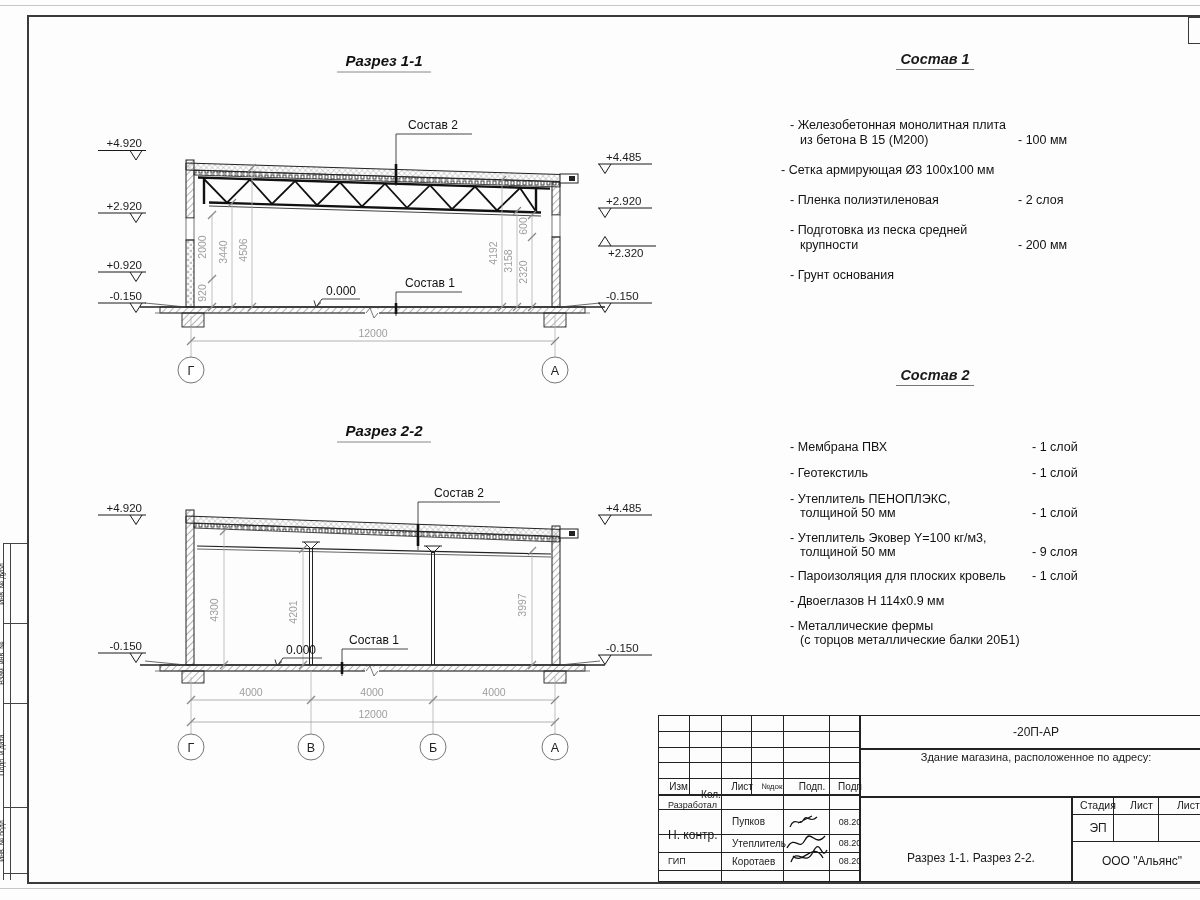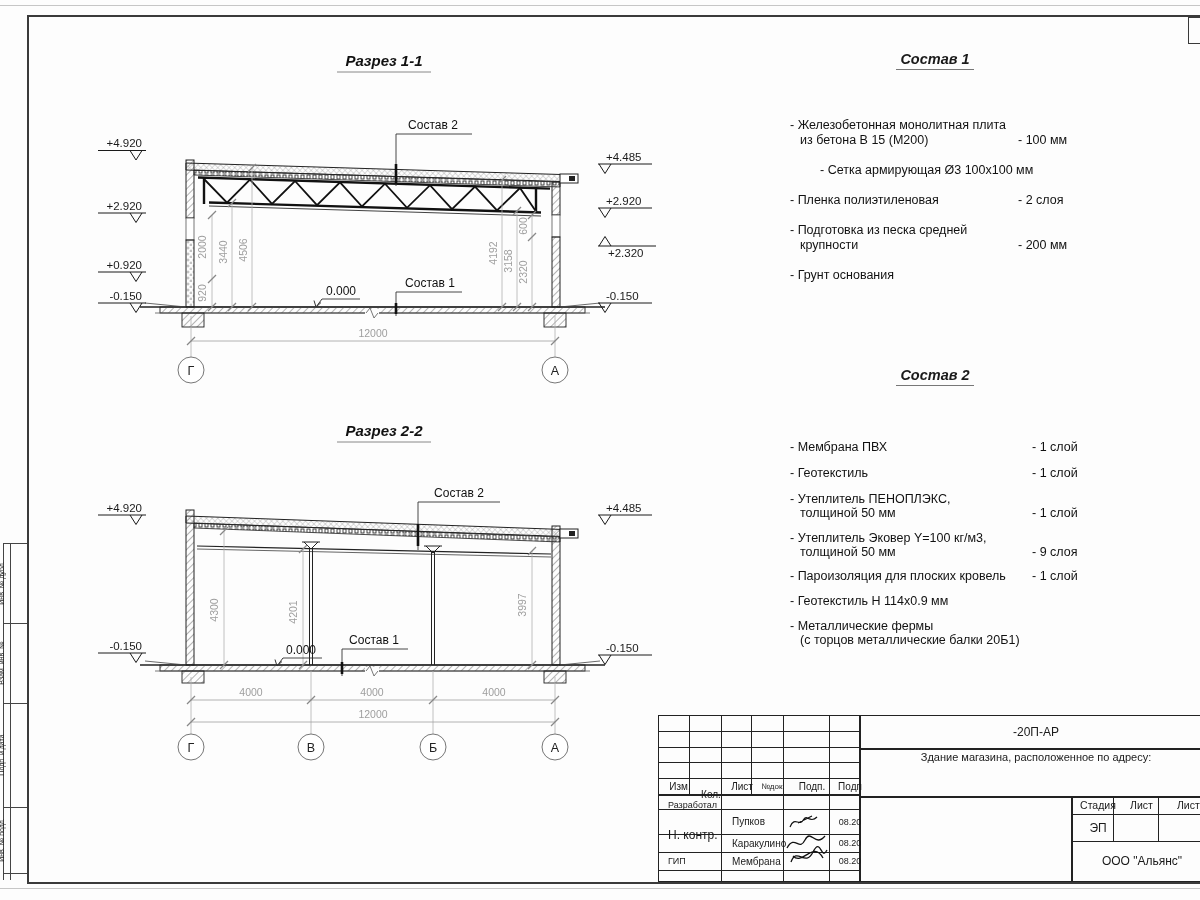--- a/index.html
+++ b/index.html
@@ -344,42 +344,42 @@
         <text class="gridtxt" x="433" y="751.5" text-anchor="middle">Б</text>
         <text class="gridtxt" x="555" y="751.5" text-anchor="middle">А</text>
       </g>
     </g>
   </svg>
 
   <div class="heading" style="left:870px;top:50px;width:130px"><span class="hd">Состав 1</span></div>
   <div class="t" style="left:790px;top:118px">- Железобетонная  монолитная плита</div>
   <div class="t" style="left:800px;top:133px">из бетона В 15 (М200)</div>
   <div class="t" style="left:1018px;top:133px">- 100 мм</div>
-  <div class="t" style="left:820px;top:163px">- Сетка армирующая Ø3 100x100 мм</div>
+  <div class="t" style="left:781px;top:163px">- Сетка армирующая Ø3 100x100 мм</div>
   <div class="t" style="left:790px;top:193px">- Пленка полиэтиленовая</div>
   <div class="t" style="left:1018px;top:193px">-  2 слоя</div>
   <div class="t" style="left:790px;top:223px">- Подготовка из песка средней</div>
   <div class="t" style="left:800px;top:238px">крупности</div>
   <div class="t" style="left:1018px;top:238px">- 200 мм</div>
   <div class="t" style="left:790px;top:268px">- Грунт основания</div>
 
   <div class="heading" style="left:870px;top:366px;width:130px"><span class="hd">Состав 2</span></div>
   <div class="t" style="left:790px;top:440px">- Мембрана ПВХ</div>
   <div class="t" style="left:1032px;top:440px">- 1 слой</div>
   <div class="t" style="left:790px;top:466px">- Геотекстиль</div>
   <div class="t" style="left:1032px;top:466px">- 1 слой</div>
   <div class="t" style="left:790px;top:492px">- Утеплитель ПЕНОПЛЭКС,</div>
   <div class="t" style="left:800px;top:506px">толщиной 50 мм</div>
   <div class="t" style="left:1032px;top:506px">- 1 слой</div>
   <div class="t" style="left:790px;top:531px">- Утеплитель Эковер Y=100 кг/м3,</div>
   <div class="t" style="left:800px;top:545px">толщиной 50 мм</div>
   <div class="t" style="left:1032px;top:545px">- 9 слоя</div>
   <div class="t" style="left:790px;top:569px">- Пароизоляция для плоских кровель</div>
   <div class="t" style="left:1032px;top:569px">- 1 слой</div>
-  <div class="t" style="left:790px;top:594px">- Геотекстиль Н 114х0.9 мм</div>
+  <div class="t" style="left:790px;top:594px">- Двоеглазов Н 114х0.9 мм</div>
   <div class="t" style="left:790px;top:619px">- Металлические фермы</div>
   <div class="t" style="left:800px;top:633px">(с торцов металлические балки 20Б1)</div>
 
   <div id="tb">
 
     <div class="vl" style="left:30px;top:0;width:1px;height:78px"></div>
     <div class="vl" style="left:62px;top:0;width:1px;height:165px"></div>
     <div class="vl" style="left:92px;top:0;width:1px;height:78px"></div>
     <div class="vl" style="left:124px;top:0;width:1px;height:165px"></div>
     <div class="vl" style="left:170px;top:0;width:1px;height:165px"></div>
@@ -406,35 +406,36 @@
     <div class="cell" style="left:30px;top:62px;width:32px;height:32px">Кол.</div>
     <div class="cell" style="left:62px;top:62px;width:30px;height:16px">Лист</div>
     <div class="cell" style="left:92px;top:62px;width:32px;height:16px;font-size:8px">№док.</div>
     <div class="cell" style="left:124px;top:62px;width:46px;height:16px">Подп.</div>
     <div class="cell" style="left:170px;top:62px;width:30px;height:16px">Подп</div>
 
     <div class="cell left" style="left:0;top:76px;width:62px;height:25px;font-size:9px">Разработал</div>
     <div class="cell left" style="left:64px;top:93px;width:60px;height:25px">Пупков</div>
     <div class="cell" style="left:170px;top:93px;width:30px;height:25px;font-size:9px">08.20</div>
     <div class="cell left" style="left:0;top:110px;width:62px;height:18px;font-size:12px">Н. контр.</div>
-    <div class="cell left" style="left:64px;top:118px;width:60px;height:18px">Каракулино</div>
+    <div class="cell left" style="left:64px;top:118px;width:60px;height:18px">Утеплитель</div>
     <div class="cell" style="left:170px;top:118px;width:30px;height:18px;font-size:9px">08.20</div>
     <div class="cell left" style="left:0;top:136px;width:62px;height:18px;font-size:9px">ГИП</div>
-    <div class="cell left" style="left:64px;top:136px;width:60px;height:18px">Мембрана</div>
+    <div class="cell left" style="left:64px;top:136px;width:60px;height:18px">Коротаев</div>
     <div class="cell" style="left:170px;top:136px;width:30px;height:18px;font-size:9px">08.20</div>
 
     <svg class="sig" style="left:127px;top:96px" width="42" height="20" viewBox="0 0 42 20">
       <path d="M4,15 C9,3 13,16 18,7 C21,2 24,12 31,5 M12,11 L26,4" fill="none" stroke="#111" stroke-width="1.2"></path>
     </svg>
     <svg class="sig" style="left:124px;top:116px" width="46" height="40" viewBox="0 0 46 40">
       <path d="M4,16 C12,2 16,20 22,8 S32,16 42,4 M8,30 C14,14 22,36 30,20 S38,30 44,18 M10,24 C20,34 30,8 40,26" fill="none" stroke="#111" stroke-width="1.3"></path>
     </svg>
 
     <div class="cell" style="left:200px;top:0;width:342px;height:32px;font-size:12px">-20П-АР</div>
     <div class="cell" style="left:200px;top:33px;width:342px;height:15px;font-size:11px">Здание магазина, расположенное по адресу:</div>
+    <div class="cell" style="left:200px;top:130px;width:212px;height:24px;font-size:12px">Разрез 1-1. Разрез 2-2.</div>
     <div class="cell" style="left:412px;top:80px;width:42px;height:18px;font-size:10.5px">Стадия</div>
     <div class="cell" style="left:454px;top:80px;width:45px;height:18px;font-size:10.5px">Лист</div>
     <div class="cell" style="left:499px;top:80px;width:60px;height:18px;font-size:10.5px">Листов</div>
     <div class="cell" style="left:412px;top:98px;width:42px;height:27px;font-size:12px">ЭП</div>
     <div class="cell" style="left:412px;top:125px;width:130px;height:40px;font-size:12px">ООО "Альянс"</div>
   </div>
 
 </div>
 
 </body></html>

